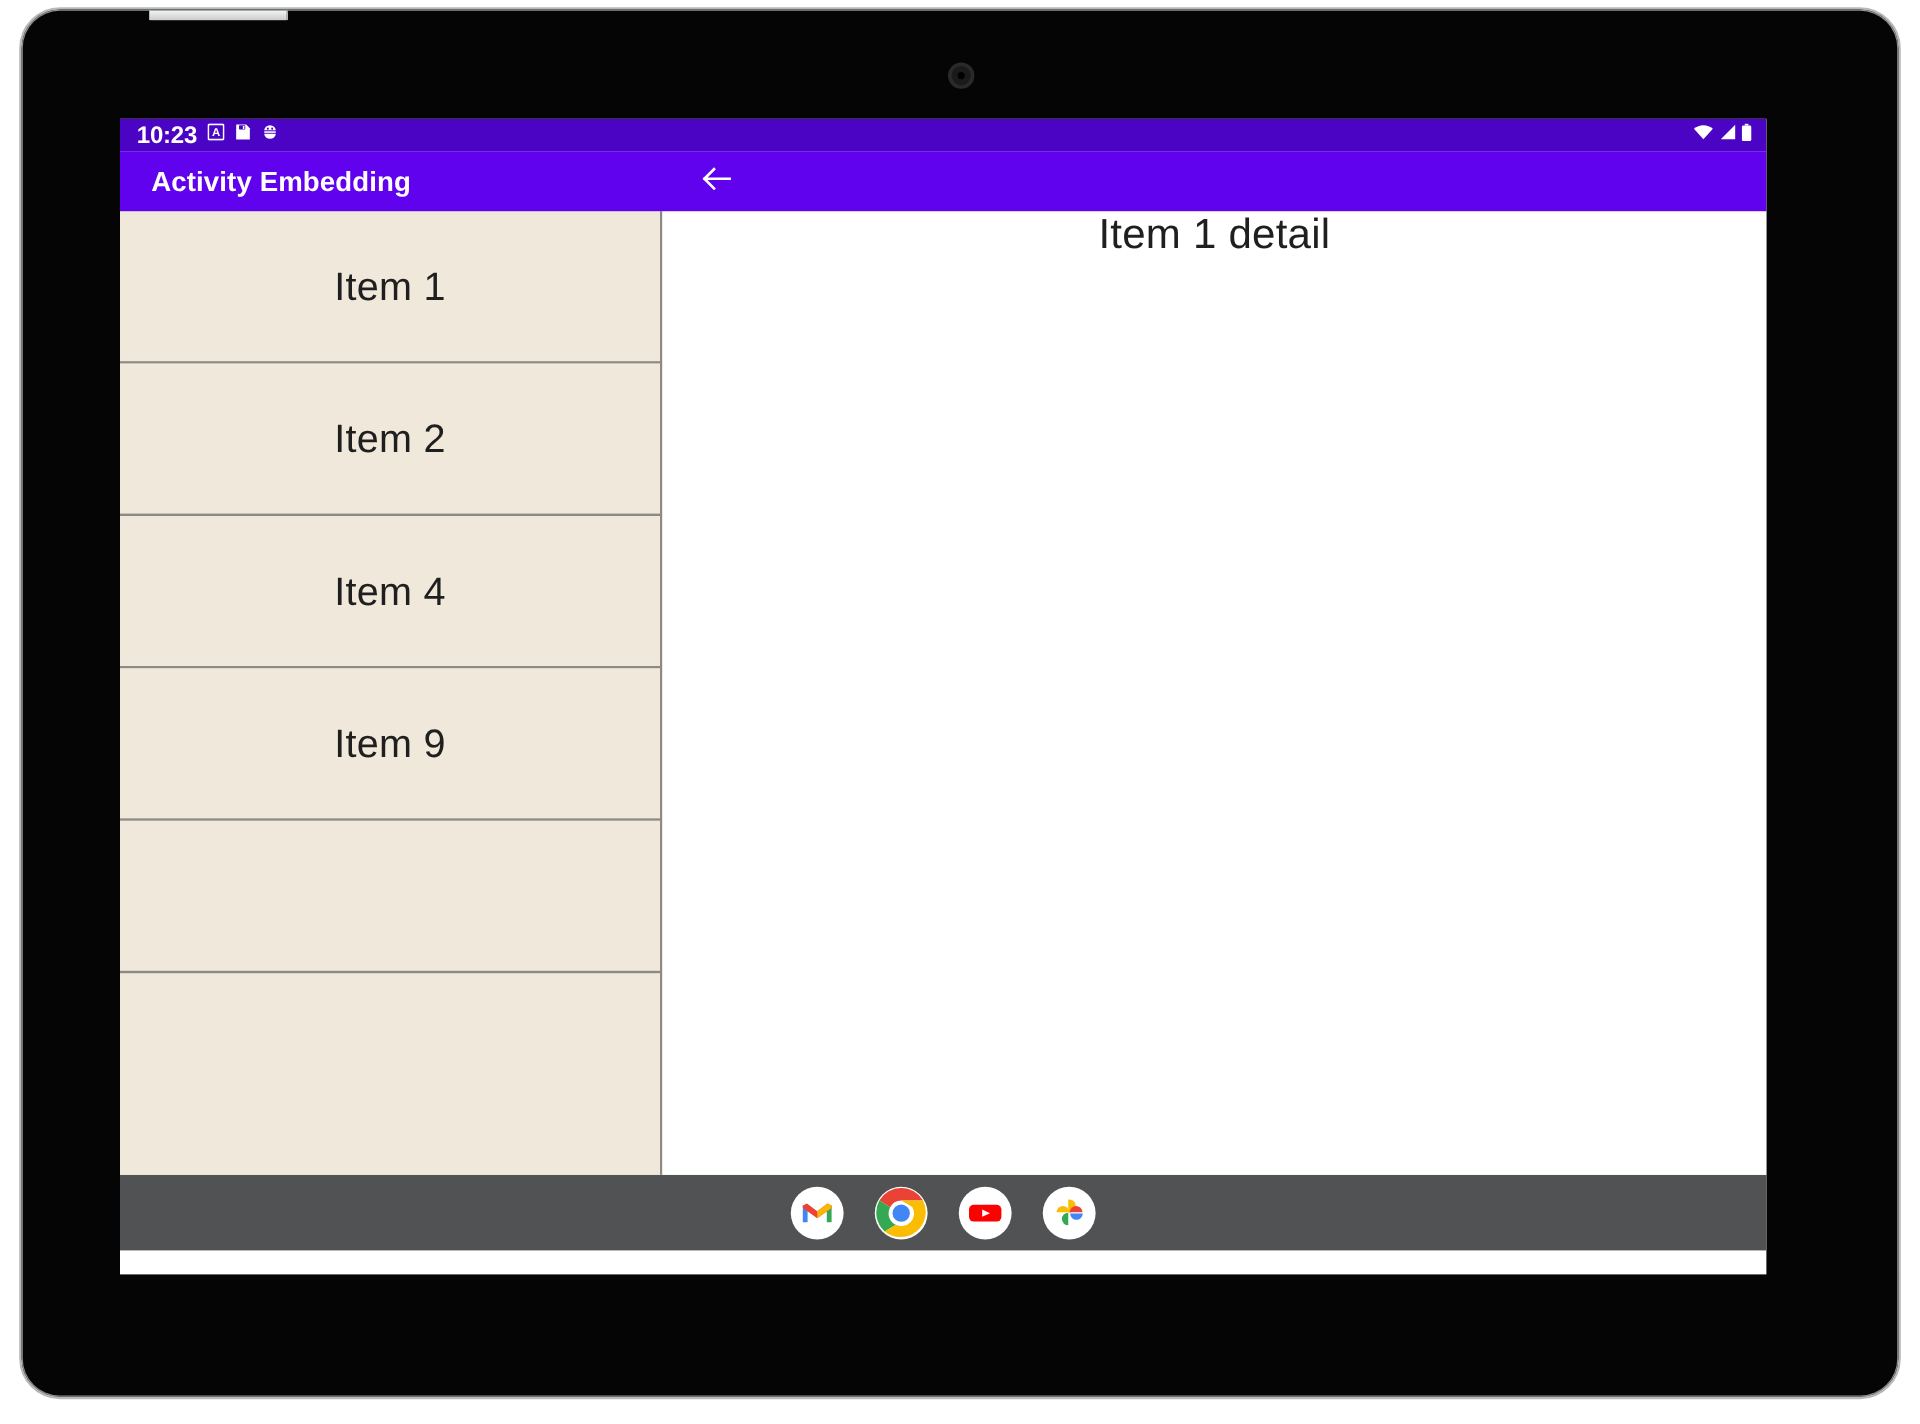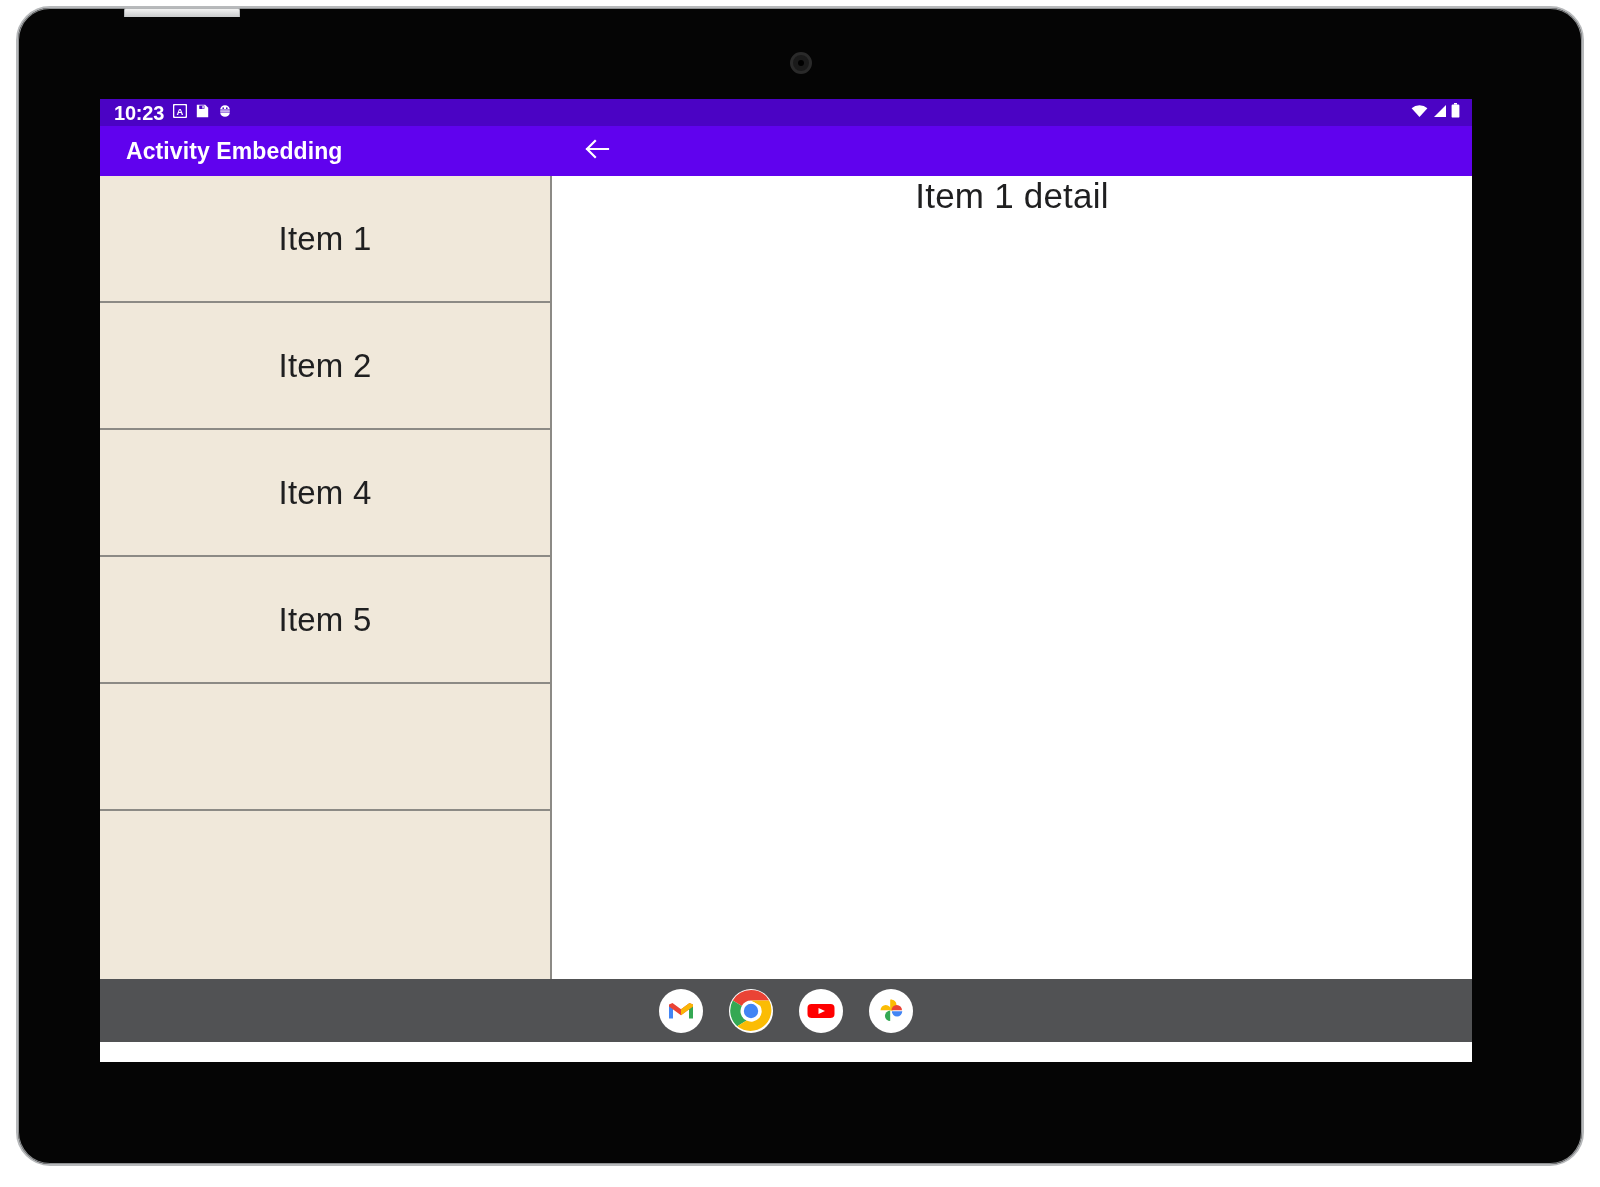--- a/index.html
+++ b/index.html
@@ -279,21 +279,21 @@
         <div class="list-item">
           <span class="list-item-label">Item 1</span>
         </div>
         <div class="list-item">
           <span class="list-item-label">Item 2</span>
         </div>
         <div class="list-item">
           <span class="list-item-label">Item 4</span>
         </div>
         <div class="list-item">
-          <span class="list-item-label">Item 5</span>
+          <span class="list-item-label">Item 9</span>
         </div>
         <div class="list-item">
           <span class="list-item-label"></span>
         </div>
       </div>
 
       <div class="detail-pane">
         <span class="detail-text">Item 1 detail</span>
       </div>
 

